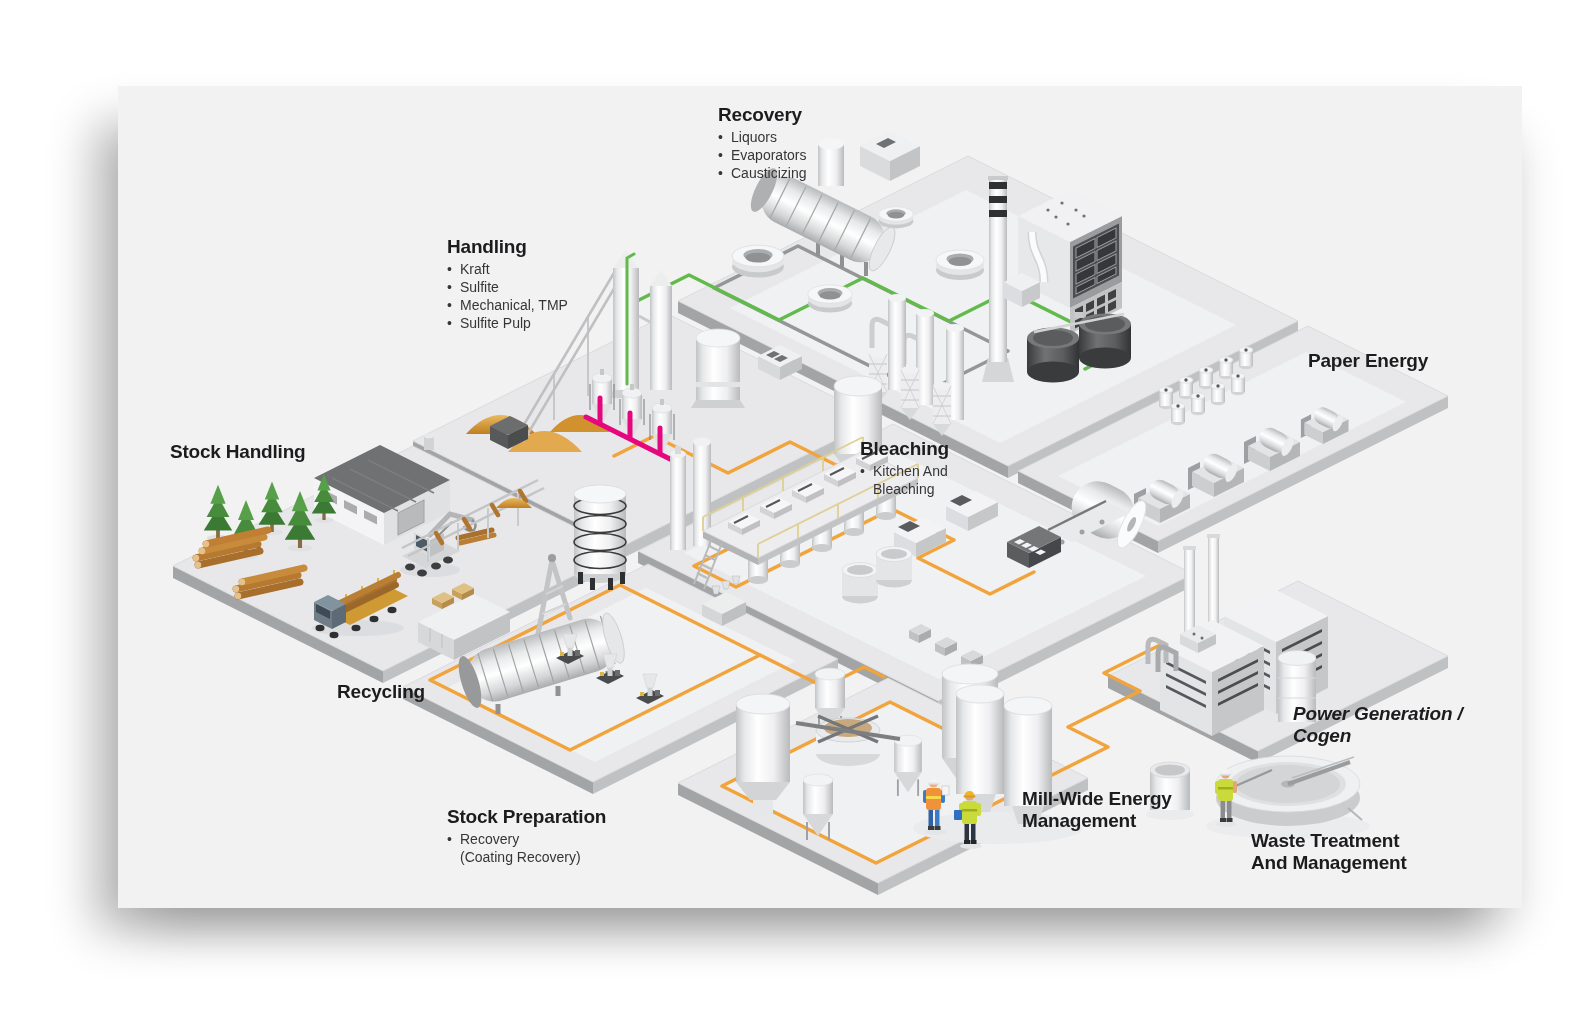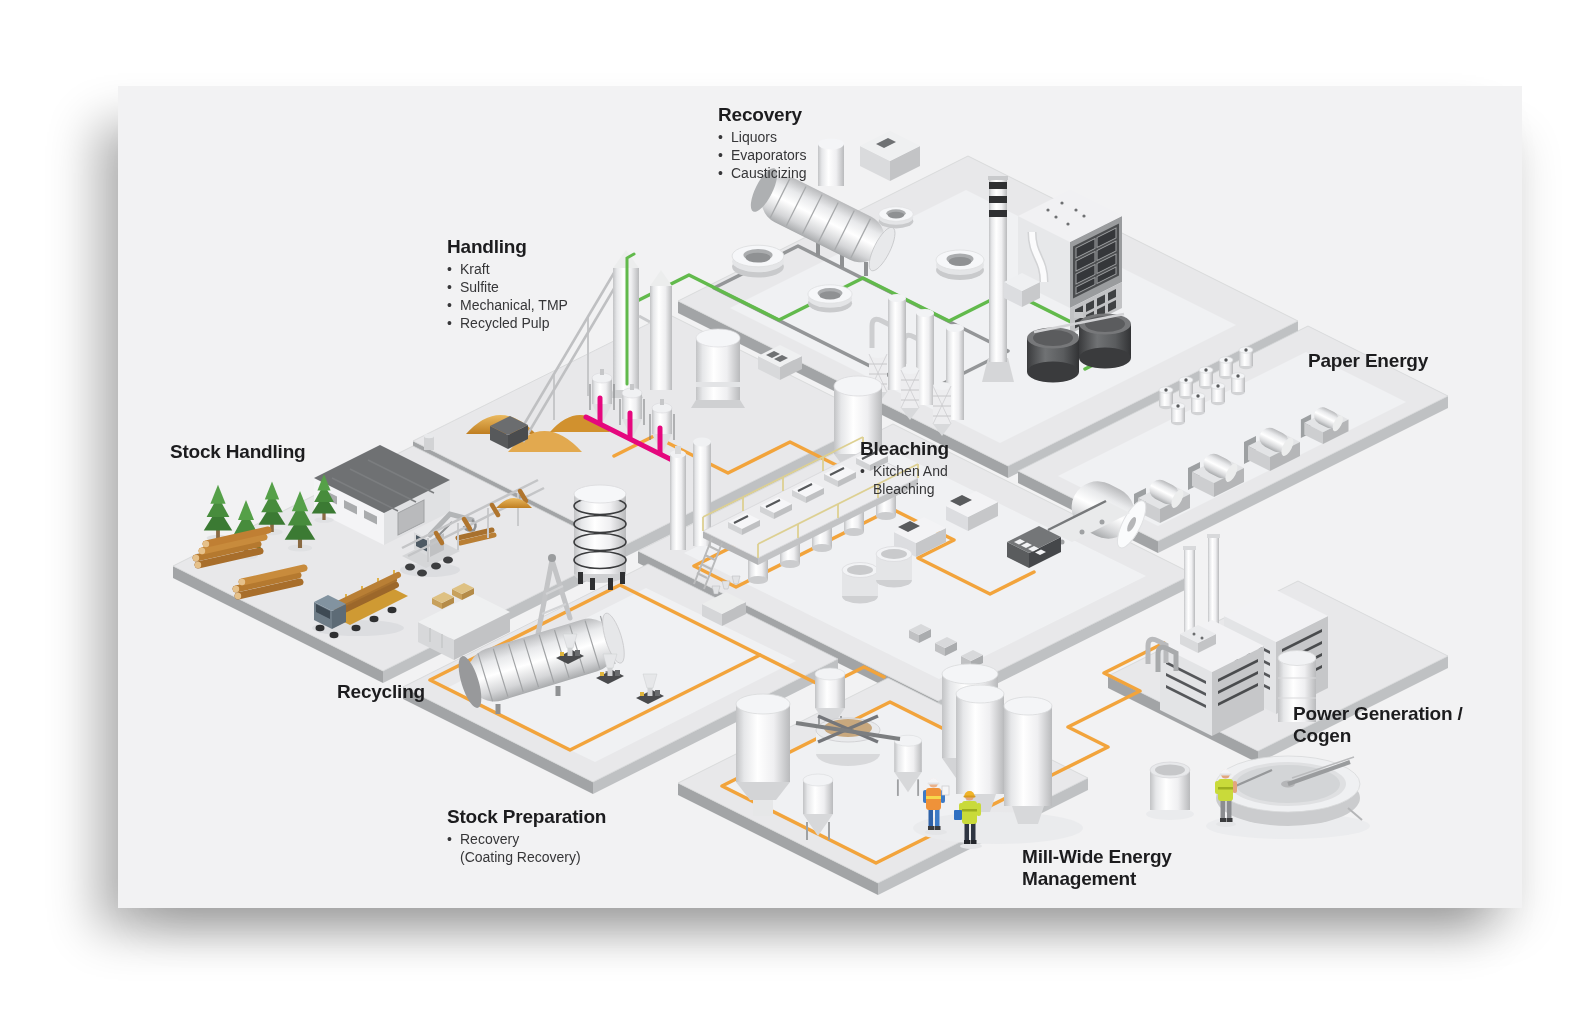--- a/index.html
+++ b/index.html
@@ -7,21 +7,21 @@
          font-family:"Liberation Sans", sans-serif;}
   .card{position:absolute;left:118px;top:86px;width:1404px;height:822px;background:#f2f2f3;
         box-shadow:-30px 30px 45px -8px rgba(0,0,0,0.30), 14px 34px 44px -18px rgba(0,0,0,0.16);}
   .card svg{position:absolute;left:0;top:0;width:1404px;height:822px;display:block;}
   .label{position:absolute;color:#1d1d1f;}
   .label .t{font-size:19px;font-weight:bold;letter-spacing:-0.2px;line-height:1.15;color:#1c1c1e;}
   .bl{list-style:none;margin:3px 0 0 0;padding:0;font-size:14px;color:#363638;}
   .bl li{display:flex;gap:5px;line-height:1.28;}
   .bl li.cont{padding-left:13px;}
   .bl .b{flex:0 0 8px;}
-  .w190 .t{width:190px;}
+  .w190 .t{width:190px;font-style:italic;}
   .w175 .t{width:175px;}
   .w172 .t{width:172px;}
 </style>
 </head>
 <body>
 
 <div class="stage">
 <div class="card">
 
 <svg viewBox="0 0 1404 822">
@@ -760,21 +760,21 @@
     <li>
             <span class="b">•</span>
             <span>Sulfite</span>
           </li>
     <li>
             <span class="b">•</span>
             <span>Mechanical, TMP</span>
           </li>
     <li>
             <span class="b">•</span>
-            <span>Recycled Pulp</span>
+            <span>Sulfite Pulp</span>
           </li>
   </ul>
 </div>
 
 <div class="label" style="left:52px;top:355px">
   <div class="t">Stock Handling</div>
 </div>
 
 <div class="label" style="left:1190px;top:264px">
   <div class="t">Paper Energy</div>
@@ -807,19 +807,22 @@
     <li class="cont">
             <span>(Coating Recovery)</span>
           </li>
   </ul>
 </div>
 
 <div class="label w190" style="left:1175px;top:617px">
   <div class="t">Power Generation / Cogen</div>
 </div>
 
-<div class="label w175" style="left:904px;top:760px">
+<div class="label w175" style="left:904px;top:702px">
   <div class="t">Mill-Wide Energy Management</div>
 </div>
 
+<div class="label w172" style="left:1133px;top:744px">
+  <div class="t">Waste Treatment And Management</div>
+</div>
 
 </div>
 </div>
 
 </body></html>

